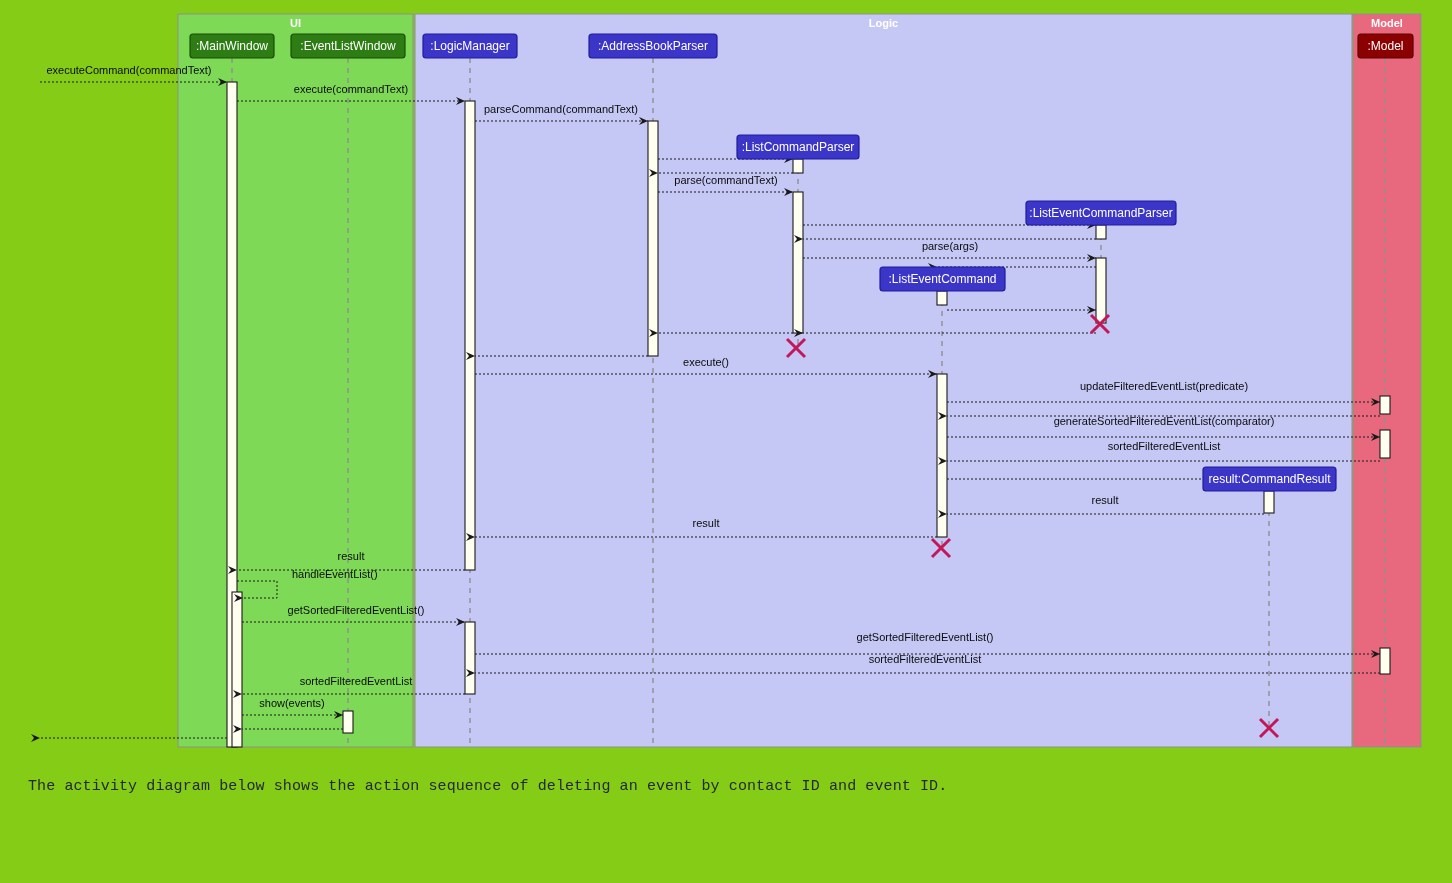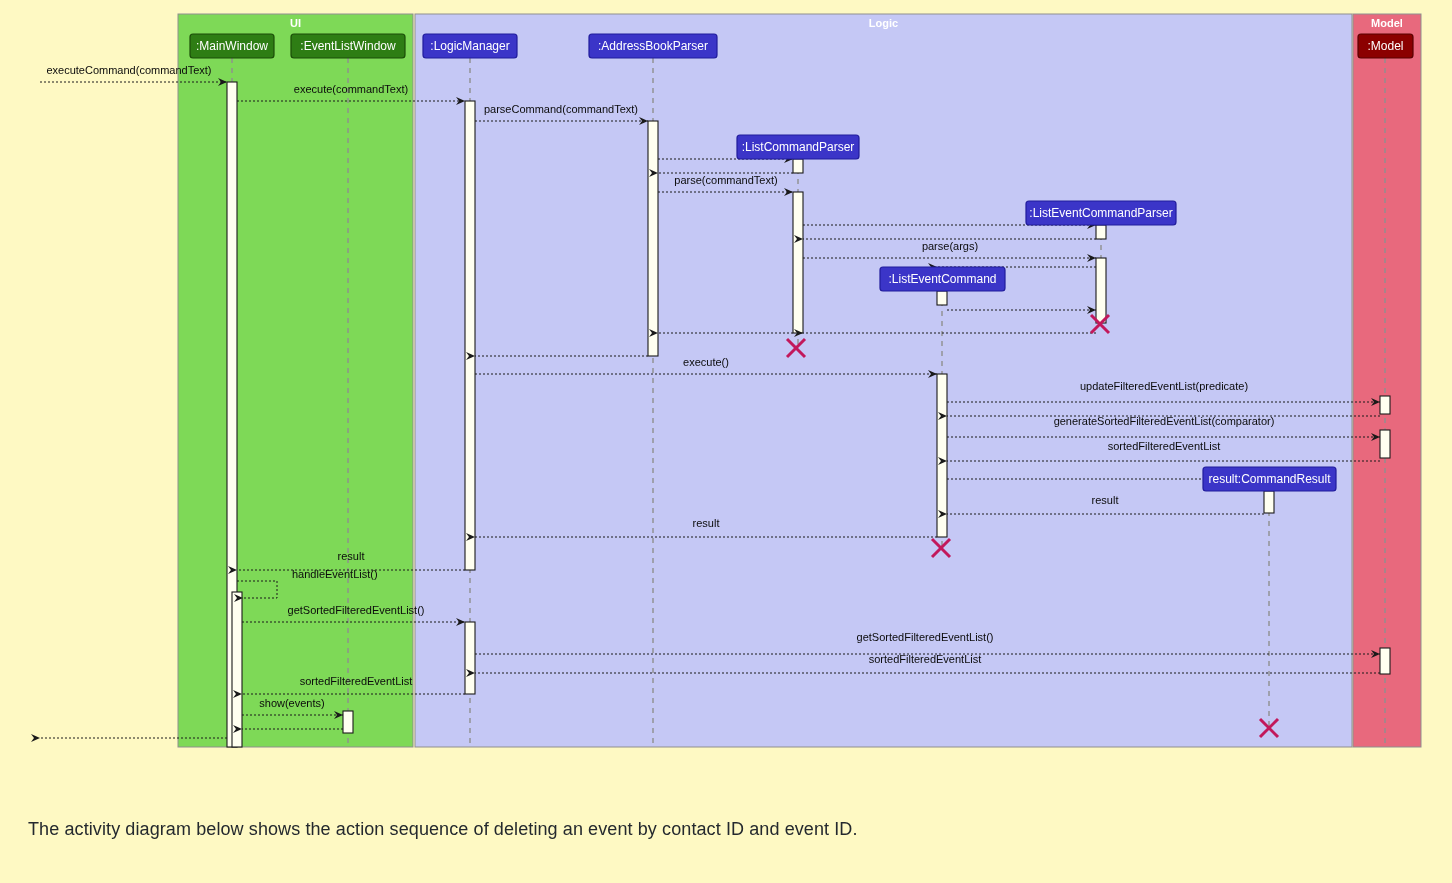--- a/index.html
+++ b/index.html
@@ -6,37 +6,37 @@
     margin: 0;
     padding: 0;
     background: #ffffff;
     font-family: "Liberation Sans", sans-serif;
   }
   #page {
     position: relative;
     width: 1452px;
     height: 883px;
     overflow: hidden;
-    background: #fef9c3;
+    background: #84cc16;
   }
   #diagram {
     position: absolute;
     left: 0; top: 0;
     width: 1452px;
     height: 755px;
   }
   #diagram svg { display: block; }
 
   .caption {
     position: absolute;
     left: 28px;
-    top: 812px;
+    top: 770px;
     width: 1330px;
-    font-family: Liberation Sans, sans-serif;
-    font-size: 18px;
+    font-family: Liberation Mono, monospace;
+    font-size: 15px;
     line-height: 34px;
     color: #24292e;
     letter-spacing: 0.1px;
   }
 
   
   .msg-text {
     font-family: "Liberation Sans", sans-serif;
     font-size: 11px;
     fill: #0b0b0b;

